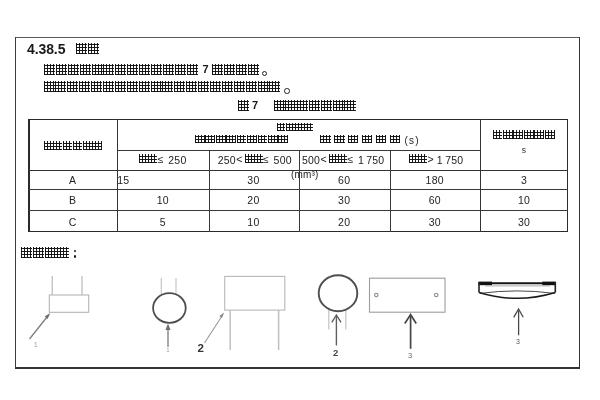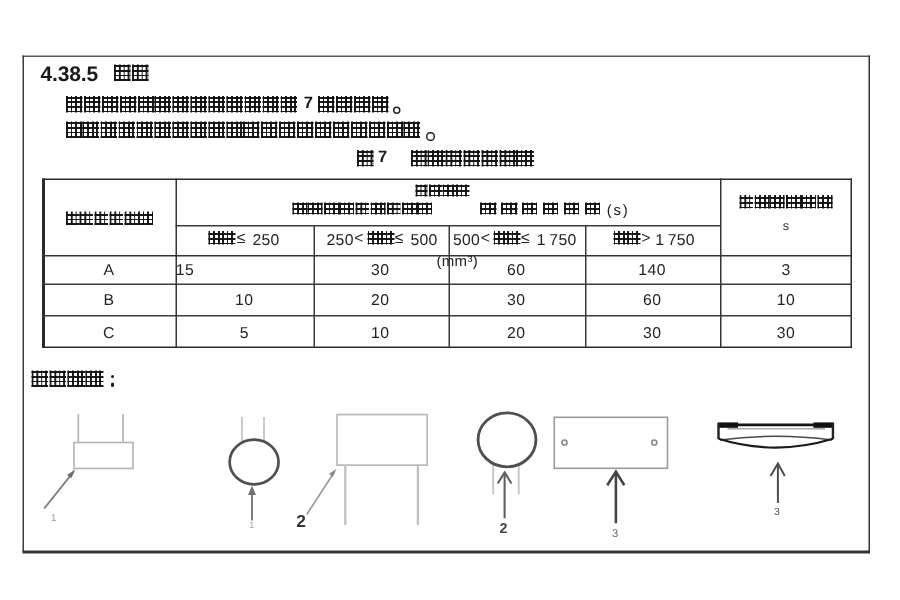--- a/index.html
+++ b/index.html
@@ -60,21 +60,21 @@
 <div class="a" style="left:357.9px;top:154.6px;font-weight:400;font-size:10.5px;color:#222;letter-spacing:0.2px;line-height:1;">1 750</div>
 <div class="a zz" style="left:409px;top:154.2px"><i style="width:9px;height:9px;margin-right:0.3px"></i><i style="width:9px;height:9px;margin-right:0.3px"></i></div>
 <div class="a" style="left:427.5px;top:154.2px;font-weight:400;font-size:10.5px;color:#222;letter-spacing:0.0px;line-height:1;">&gt;</div>
 <div class="a" style="left:436.8px;top:154.6px;font-weight:400;font-size:10.5px;color:#222;letter-spacing:0.2px;line-height:1;">1 750</div>
 <div class="a zz" style="left:492.5px;top:130.3px"><i style="width:9.8px;height:9.0px;margin-right:0.7px"></i><i style="width:9.8px;height:9.0px;margin-right:0.7px"></i><i style="width:9.8px;height:9.0px;margin-right:0.7px"></i><i style="width:9.8px;height:9.0px;margin-right:0.7px"></i><i style="width:9.8px;height:9.0px;margin-right:0.7px"></i><i style="width:9.8px;height:9.0px;margin-right:0.7px"></i></div>
 <div class="a" style="left:521.8px;top:145.8px;font-weight:400;font-size:8.5px;color:#333;letter-spacing:0.0px;line-height:1;">s</div>
 <div class="a" style="left:28px;top:174.6px;font-weight:400;font-size:10.5px;color:#242424;letter-spacing:0.3px;line-height:1;width:89.2px;text-align:center;">A</div>
 <div class="a" style="left:117.2px;top:174.6px;font-weight:400;font-size:10.5px;color:#242424;letter-spacing:0.3px;line-height:1;width:91.3px;text-align:left;">15</div>
 <div class="a" style="left:208.5px;top:174.6px;font-weight:400;font-size:10.5px;color:#242424;letter-spacing:0.3px;line-height:1;width:90px;text-align:center;">30</div>
 <div class="a" style="left:298.5px;top:174.6px;font-weight:400;font-size:10.5px;color:#242424;letter-spacing:0.3px;line-height:1;width:91.3px;text-align:center;">60</div>
-<div class="a" style="left:389.8px;top:174.6px;font-weight:400;font-size:10.5px;color:#242424;letter-spacing:0.3px;line-height:1;width:90px;text-align:center;">140</div>
+<div class="a" style="left:389.8px;top:174.6px;font-weight:400;font-size:10.5px;color:#242424;letter-spacing:0.3px;line-height:1;width:90px;text-align:center;">180</div>
 <div class="a" style="left:479.8px;top:174.6px;font-weight:400;font-size:10.5px;color:#242424;letter-spacing:0.3px;line-height:1;width:88.5px;text-align:center;">3</div>
 <div class="a" style="left:28px;top:195.3px;font-weight:400;font-size:10.5px;color:#242424;letter-spacing:0.3px;line-height:1;width:89.2px;text-align:center;">B</div>
 <div class="a" style="left:117.2px;top:195.3px;font-weight:400;font-size:10.5px;color:#242424;letter-spacing:0.3px;line-height:1;width:91.3px;text-align:center;">10</div>
 <div class="a" style="left:208.5px;top:195.3px;font-weight:400;font-size:10.5px;color:#242424;letter-spacing:0.3px;line-height:1;width:90px;text-align:center;">20</div>
 <div class="a" style="left:298.5px;top:195.3px;font-weight:400;font-size:10.5px;color:#242424;letter-spacing:0.3px;line-height:1;width:91.3px;text-align:center;">30</div>
 <div class="a" style="left:389.8px;top:195.3px;font-weight:400;font-size:10.5px;color:#242424;letter-spacing:0.3px;line-height:1;width:90px;text-align:center;">60</div>
 <div class="a" style="left:479.8px;top:195.3px;font-weight:400;font-size:10.5px;color:#242424;letter-spacing:0.3px;line-height:1;width:88.5px;text-align:center;">10</div>
 <div class="a" style="left:28px;top:216.9px;font-weight:400;font-size:10.5px;color:#242424;letter-spacing:0.3px;line-height:1;width:89.2px;text-align:center;">C</div>
 <div class="a" style="left:117.2px;top:216.9px;font-weight:400;font-size:10.5px;color:#242424;letter-spacing:0.3px;line-height:1;width:91.3px;text-align:center;">5</div>
 <div class="a" style="left:208.5px;top:216.9px;font-weight:400;font-size:10.5px;color:#242424;letter-spacing:0.3px;line-height:1;width:90px;text-align:center;">10</div>

